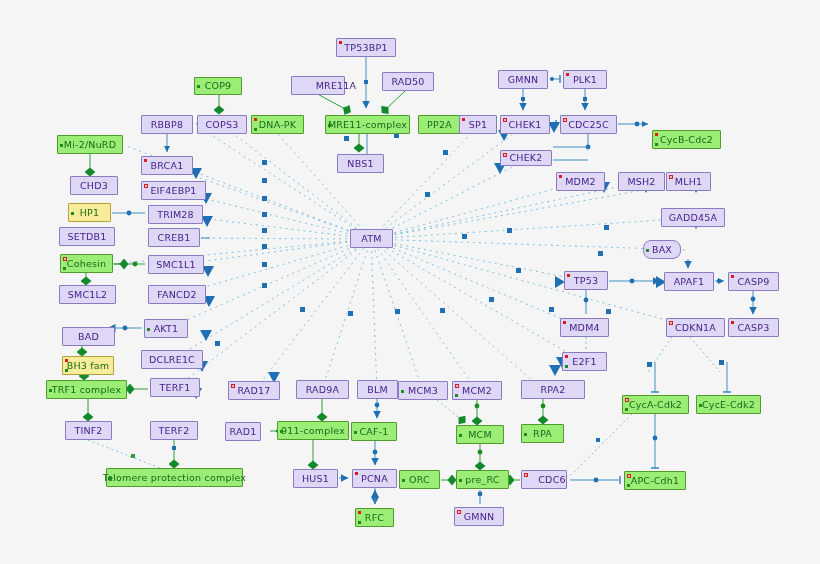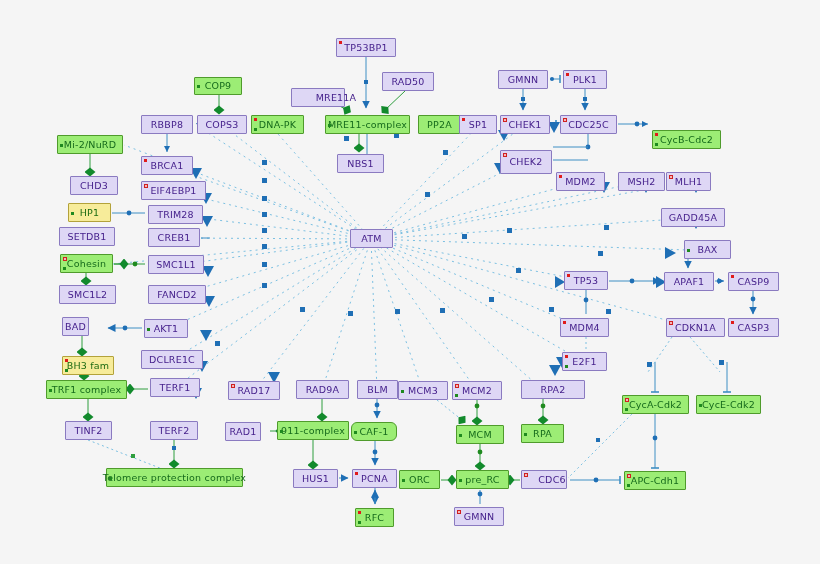--- a/index.html
+++ b/index.html
@@ -294,21 +294,21 @@
 
   <div id="node-layer">
       <div class="node protein" style="left: 336px; top: 38px; width: 60px; height: 19px;">
         <span class="mark red"></span>
         <span class="lbl">TP53BP1</span>
       </div>
       <div class="node complex" style="left: 194px; top: 77px; width: 48px; height: 18px;">
         <span class="mark greenonly"></span>
         <span class="lbl">COP9</span>
       </div>
-      <div class="node protein" style="left: 291px; top: 88px; width: 54px; height: 19px; padding-left: 36px;">
+      <div class="node protein" style="left: 291px; top: 76px; width: 54px; height: 19px; padding-left: 36px;">
         <span class="lbl">MRE11A</span>
       </div>
       <div class="node protein" style="left: 382px; top: 72px; width: 52px; height: 19px;">
         <span class="lbl">RAD50</span>
       </div>
       <div class="node protein" style="left: 498px; top: 70px; width: 50px; height: 19px;">
         <span class="lbl">GMNN</span>
       </div>
       <div class="node protein" style="left: 563px; top: 70px; width: 44px; height: 19px;">
         <span class="mark red"></span>
@@ -353,21 +353,21 @@
         <span class="mark greenonly"></span>
         <span class="lbl">Mi-2/NuRD</span>
       </div>
       <div class="node protein" style="left: 141px; top: 156px; width: 52px; height: 19px;">
         <span class="mark red"></span>
         <span class="lbl">BRCA1</span>
       </div>
       <div class="node protein" style="left: 337px; top: 154px; width: 47px; height: 19px;">
         <span class="lbl">NBS1</span>
       </div>
-      <div class="node protein" style="left: 500px; top: 150px; width: 52px; height: 24px;">
+      <div class="node protein" style="left: 500px; top: 150px; width: 52px; height: 16px;">
         <span class="mark redh"></span>
         <span class="lbl">CHEK2</span>
       </div>
       <div class="node protein" style="left: 70px; top: 176px; width: 48px; height: 19px;">
         <span class="lbl">CHD3</span>
       </div>
       <div class="node protein" style="left: 141px; top: 181px; width: 65px; height: 19px;">
         <span class="mark redh"></span>
         <span class="lbl">EIF4EBP1</span>
       </div>
@@ -394,21 +394,21 @@
       </div>
       <div class="node protein" style="left: 59px; top: 227px; width: 56px; height: 19px;">
         <span class="lbl">SETDB1</span>
       </div>
       <div class="node protein" style="left: 148px; top: 228px; width: 52px; height: 19px;">
         <span class="lbl">CREB1</span>
       </div>
       <div class="node protein" style="left: 350px; top: 229px; width: 43px; height: 19px;">
         <span class="lbl">ATM</span>
       </div>
-      <div class="node protein" style="left: 684px; top: 240px; width: 47px; height: 19px;">
+      <div class="node protein" style="left: 643px; top: 240px; width: 38px; height: 19px; border-radius: 8px;">
         <span class="mark greenonly"></span>
         <span class="lbl">BAX</span>
       </div>
       <div class="node complex" style="left: 60px; top: 254px; width: 53px; height: 19px;">
         <span class="mark redh"></span>
         <span class="mark green"></span>
         <span class="lbl">Cohesin</span>
       </div>
       <div class="node protein" style="left: 148px; top: 255px; width: 56px; height: 19px;">
         <span class="lbl">SMC1L1</span>
@@ -423,21 +423,21 @@
       <div class="node protein" style="left: 728px; top: 272px; width: 51px; height: 19px;">
         <span class="mark red"></span>
         <span class="lbl">CASP9</span>
       </div>
       <div class="node protein" style="left: 59px; top: 285px; width: 57px; height: 19px;">
         <span class="lbl">SMC1L2</span>
       </div>
       <div class="node protein" style="left: 148px; top: 285px; width: 58px; height: 19px;">
         <span class="lbl">FANCD2</span>
       </div>
-      <div class="node protein" style="left: 62px; top: 317px; width: 27px; height: 19px;">
+      <div class="node protein" style="left: 62px; top: 327px; width: 53px; height: 19px;">
         <span class="lbl">BAD</span>
       </div>
       <div class="node protein" style="left: 144px; top: 319px; width: 44px; height: 19px;">
         <span class="mark greenonly"></span>
         <span class="lbl">AKT1</span>
       </div>
       <div class="node protein" style="left: 560px; top: 318px; width: 49px; height: 19px;">
         <span class="mark red"></span>
         <span class="lbl">MDM4</span>
       </div>
@@ -506,21 +506,21 @@
       <div class="node protein" style="left: 150px; top: 421px; width: 48px; height: 19px;">
         <span class="lbl">TERF2</span>
       </div>
       <div class="node protein" style="left: 225px; top: 422px; width: 36px; height: 19px;">
         <span class="lbl">RAD1</span>
       </div>
       <div class="node complex" style="left: 277px; top: 421px; width: 72px; height: 19px;">
         <span class="mark greenonly"></span>
         <span class="lbl">911-complex</span>
       </div>
-      <div class="node complex" style="left: 351px; top: 422px; width: 46px; height: 19px; border-radius: 6px;">
+      <div class="node complex" style="left: 351px; top: 422px; width: 46px; height: 19px;">
         <span class="mark greenonly"></span>
         <span class="lbl">CAF-1</span>
       </div>
       <div class="node complex" style="left: 456px; top: 425px; width: 48px; height: 19px;">
         <span class="mark greenonly"></span>
         <span class="lbl">MCM</span>
       </div>
       <div class="node complex" style="left: 521px; top: 424px; width: 43px; height: 19px;">
         <span class="mark greenonly"></span>
         <span class="lbl">RPA</span>

